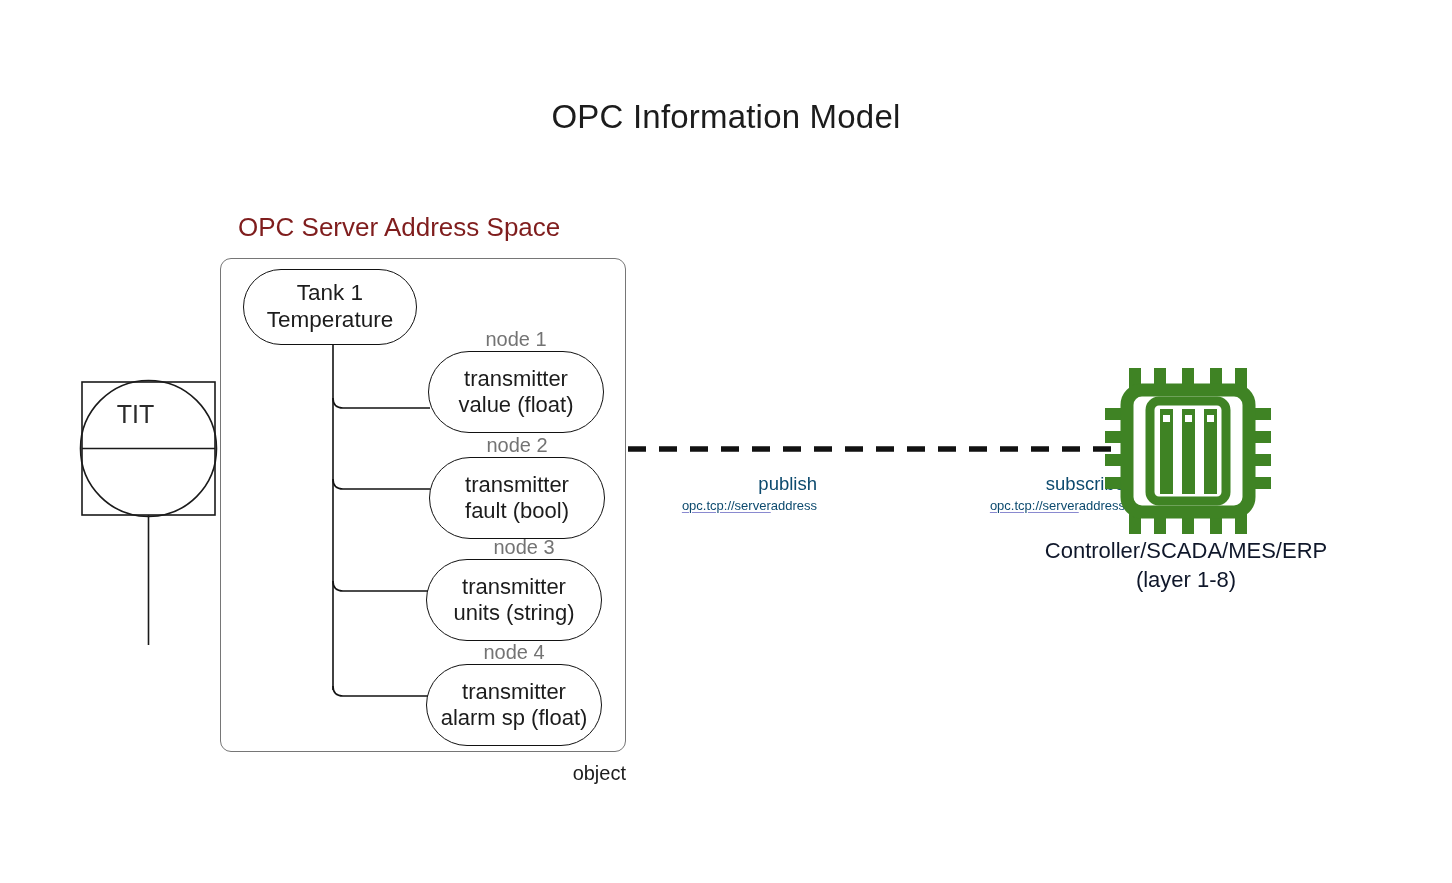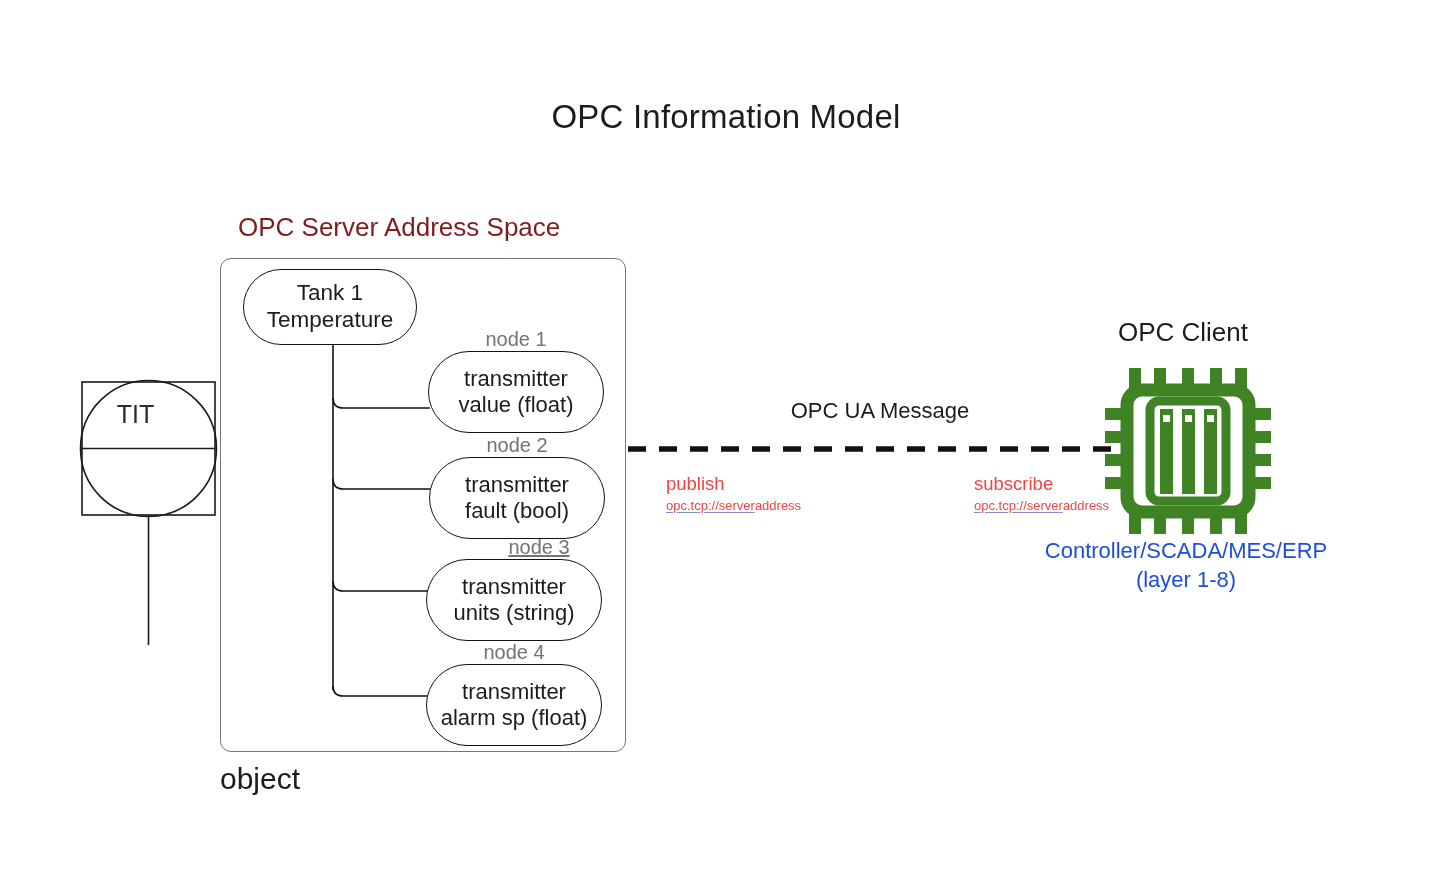--- a/index.html
+++ b/index.html
@@ -43,22 +43,22 @@
     left: 220px; top: 258px;
     width: 406px; height: 494px;
     border: 1.6px solid #767676;
     border-radius: 11px;
     background: #ffffff;
     box-sizing: border-box;
   }
   #object-caption {
     left: 220px; top: 762px;
     width: 406px;
-    text-align: left;
-    font-size: 30px;
+    text-align: right;
+    font-size: 20px;
     color: #1c1c1c;
   }
 
   
   .bubble {
     border: 1.5px solid #121212;
     border-radius: 999px;
     background: #ffffff;
     box-sizing: border-box;
     display: flex;
@@ -85,21 +85,21 @@
 
   .node-caption {
     font-size: 20px;
     color: #737373;
     text-align: center;
     width: 176px;
     white-space: nowrap;
   }
   #caption-node-1 { left: 428px; top: 328px; }
   #caption-node-2 { left: 429px; top: 434px; }
-  #caption-node-3 { left: 451px; top: 536px; text-decoration: underline; }
+  #caption-node-3 { left: 436px; top: 536px; }
   #caption-node-4 { left: 426px; top: 641px; }
 
   
   #tree-connectors { left: 0; top: 0; width: 1452px; height: 883px; pointer-events: none; }
 
   
   #tit-symbol { left: 60px; top: 370px; width: 200px; height: 290px; }
   #tit-label {
     left: 82px; top: 400px;
     width: 107px;
@@ -111,25 +111,24 @@
   
   #msg-title {
     left: 630px; top: 398px;
     width: 500px;
     text-align: center;
     font-size: 22px;
     color: #1c1c1c;
   }
   .endpoint-block {
     font-size: 18px;
-    color: #ef4444;
-    text-align: left;
+    color: #0c4a6e;
+    text-align: right;
     white-space: nowrap;
     line-height: 1.2;
-    margin-left: 32px;
   }
   #endpoint-publish { left: 634px; top: 473px; width: 183px; }
   #endpoint-subscribe { left: 942px; top: 473px; width: 183px; }
   .endpoint-verb { display: block; font-size: 18.5px; }
   .endpoint-url { display: block; font-size: 13px; margin-top: 3px; }
   .url-link {
     text-decoration: underline;
     text-decoration-color: #8a8ad0;
     text-underline-offset: 2px;
   }
@@ -141,21 +140,21 @@
     text-align: center;
     font-size: 26px;
     color: #1c1c1c;
   }
   #client-icon { left: 1105px; top: 368px; width: 166px; height: 166px; }
   #client-role {
     left: 1010px; top: 536px;
     width: 352px;
     text-align: center;
     font-size: 22px;
-    color: #1d4ed8;
+    color: #0f172a;
     line-height: 1.34;
   }
 </style>
 </head>
 <body>
 
 <div id="canvas">
 
   <div class="abs" id="diagram-title">OPC Information Model</div>
 
@@ -210,33 +209,31 @@
   <div class="abs" id="object-caption">object</div>
 
   <svg class="abs" id="tit-symbol" viewBox="0 0 200 290">
     <rect x="22" y="12" width="133" height="133" fill="#ffffff" stroke="#1a1a1a" stroke-width="1.6"></rect>
     <circle cx="88.5" cy="78.5" r="68" fill="none" stroke="#1a1a1a" stroke-width="1.6"></circle>
     <line x1="22" y1="78.5" x2="155" y2="78.5" stroke="#1a1a1a" stroke-width="1.6"></line>
     <line x1="88.5" y1="145" x2="88.5" y2="275" stroke="#1a1a1a" stroke-width="1.6"></line>
   </svg>
   <div class="abs" id="tit-label">TIT</div>
 
-  <div class="abs" id="msg-title">OPC UA Message</div>
 
   <div class="abs endpoint-block" id="endpoint-publish">
     <span class="endpoint-verb">publish</span>
     <span class="endpoint-url"><span class="url-link">opc.tcp://server</span><span>address</span></span>
   </div>
 
   <div class="abs endpoint-block" id="endpoint-subscribe">
     <span class="endpoint-verb">subscribe</span>
     <span class="endpoint-url"><span class="url-link">opc.tcp://server</span><span>address</span></span>
   </div>
 
-  <div class="abs" id="client-caption">OPC Client</div>
 
   <svg class="abs" id="client-icon" viewBox="0 0 166 166">
     <g fill="#3f8324">
 
       <rect x="24" y="0" width="12" height="26"></rect>
       <rect x="49" y="0" width="12" height="26"></rect>
       <rect x="77" y="0" width="12" height="26"></rect>
       <rect x="105" y="0" width="12" height="26"></rect>
       <rect x="130" y="0" width="12" height="26"></rect>
 

